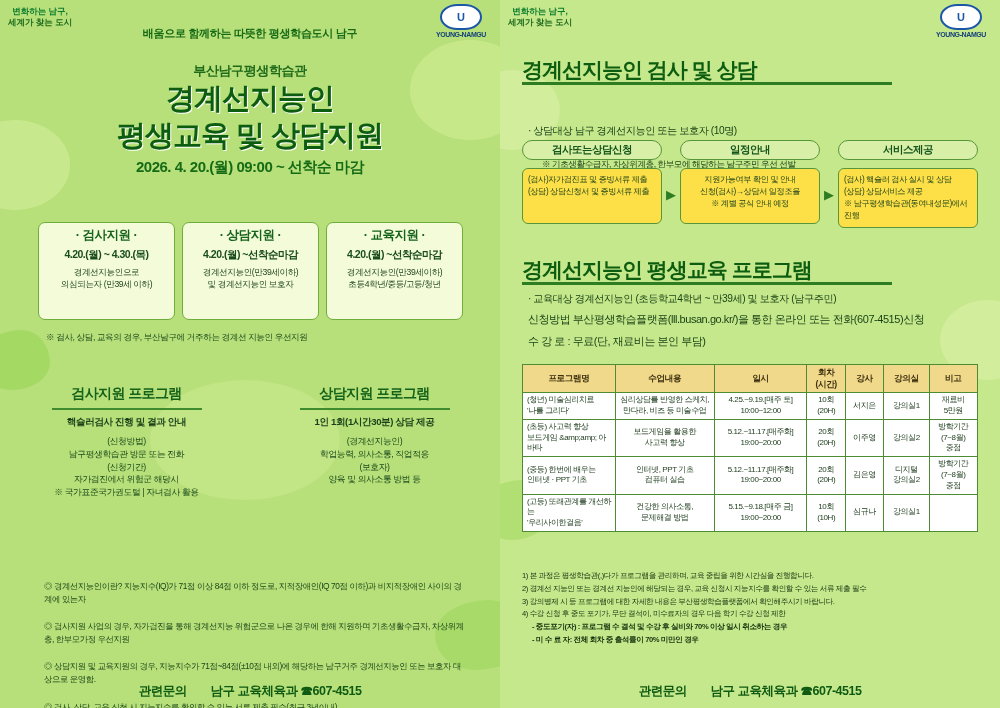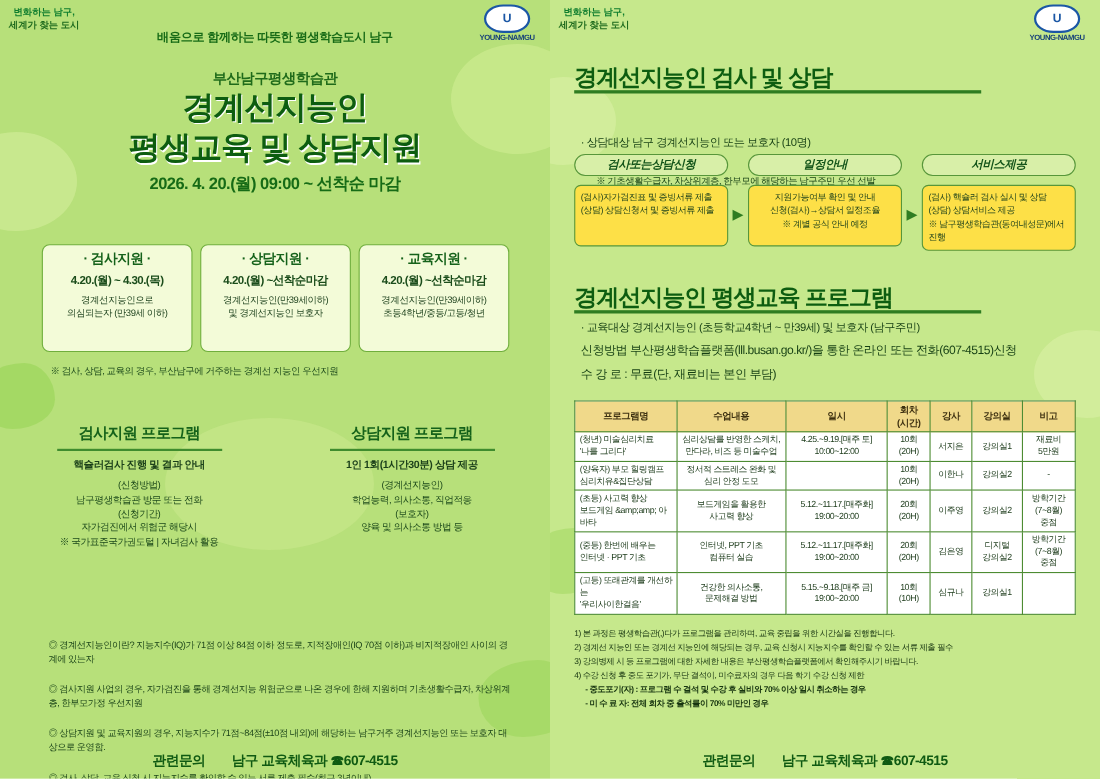--- a/index.html
+++ b/index.html
@@ -110,21 +110,21 @@
   .rline {
     position:absolute; left:28px; font-size:10.2px; color:#153f13;
     letter-spacing:-.45px; line-height:1.4;
   }
 
   .flow { position:absolute; top:140px; left:22px; width:456px; display:flex; align-items:stretch; gap:4px;}
   .fcell { flex:1; }
   .fcell .hd {
     background:#d8efa8; border:1.4px solid #57963a; border-radius:12px;
     text-align:center; font-size:10.5px; color:#14551a; font-weight:bold;
-    padding:2px 0; letter-spacing:-.5px;font-style:italic;
+    padding:2px 0; letter-spacing:-.5px;
   }
   .fcell .bd {
     margin-top:8px; background:#fde047; border:1.4px solid #57963a; border-radius:6px;
     min-height:56px; padding:5px 5px; font-size:8.2px; color:#1b3f1a;
     line-height:1.45; letter-spacing:-.4px;
   }
   .farrow { display:flex; align-items:center; color:#2f7d22; font-size:13px; padding-top:22px; }
 
   table.prog {
     position:absolute; top:364px; left:22px; width:456px;
@@ -303,32 +303,20 @@
           <td style="white-space:pre-line">심리상담를 반영한 스케치,
 만다라, 비즈 등 미술수업</td>
           <td style="white-space:pre-line">4.25.~9.19.[매주 토]
 10:00~12:00</td>
           <td style="white-space:pre-line">10회
 (20H)</td>
           <td>서지은</td>
           <td style="white-space:pre-line">강의실1</td>
           <td style="white-space:pre-line">재료비
 5만원</td>
-        </tr>
-        <tr>
-          <td class="left" style="white-space:pre-line">(양육자) 부모 힐링캠프
-심리치유&amp;집단상담</td>
-          <td style="white-space:pre-line">정서적 스트레스 완화 및
-심리 안정 도모</td>
-          <td style="white-space:pre-line"></td>
-          <td style="white-space:pre-line">10회
-(20H)</td>
-          <td>이한나</td>
-          <td style="white-space:pre-line">강의실2</td>
-          <td style="white-space:pre-line">-</td>
         </tr>
         <tr>
           <td class="left" style="white-space:pre-line">(초등) 사고력 향상
 보드게임 &amp;amp;amp; 아바타</td>
           <td style="white-space:pre-line">보드게임을 활용한
 사고력 향상</td>
           <td style="white-space:pre-line">5.12.~11.17.[매주화]
 19:00~20:00</td>
           <td style="white-space:pre-line">20회
 (20H)</td>

